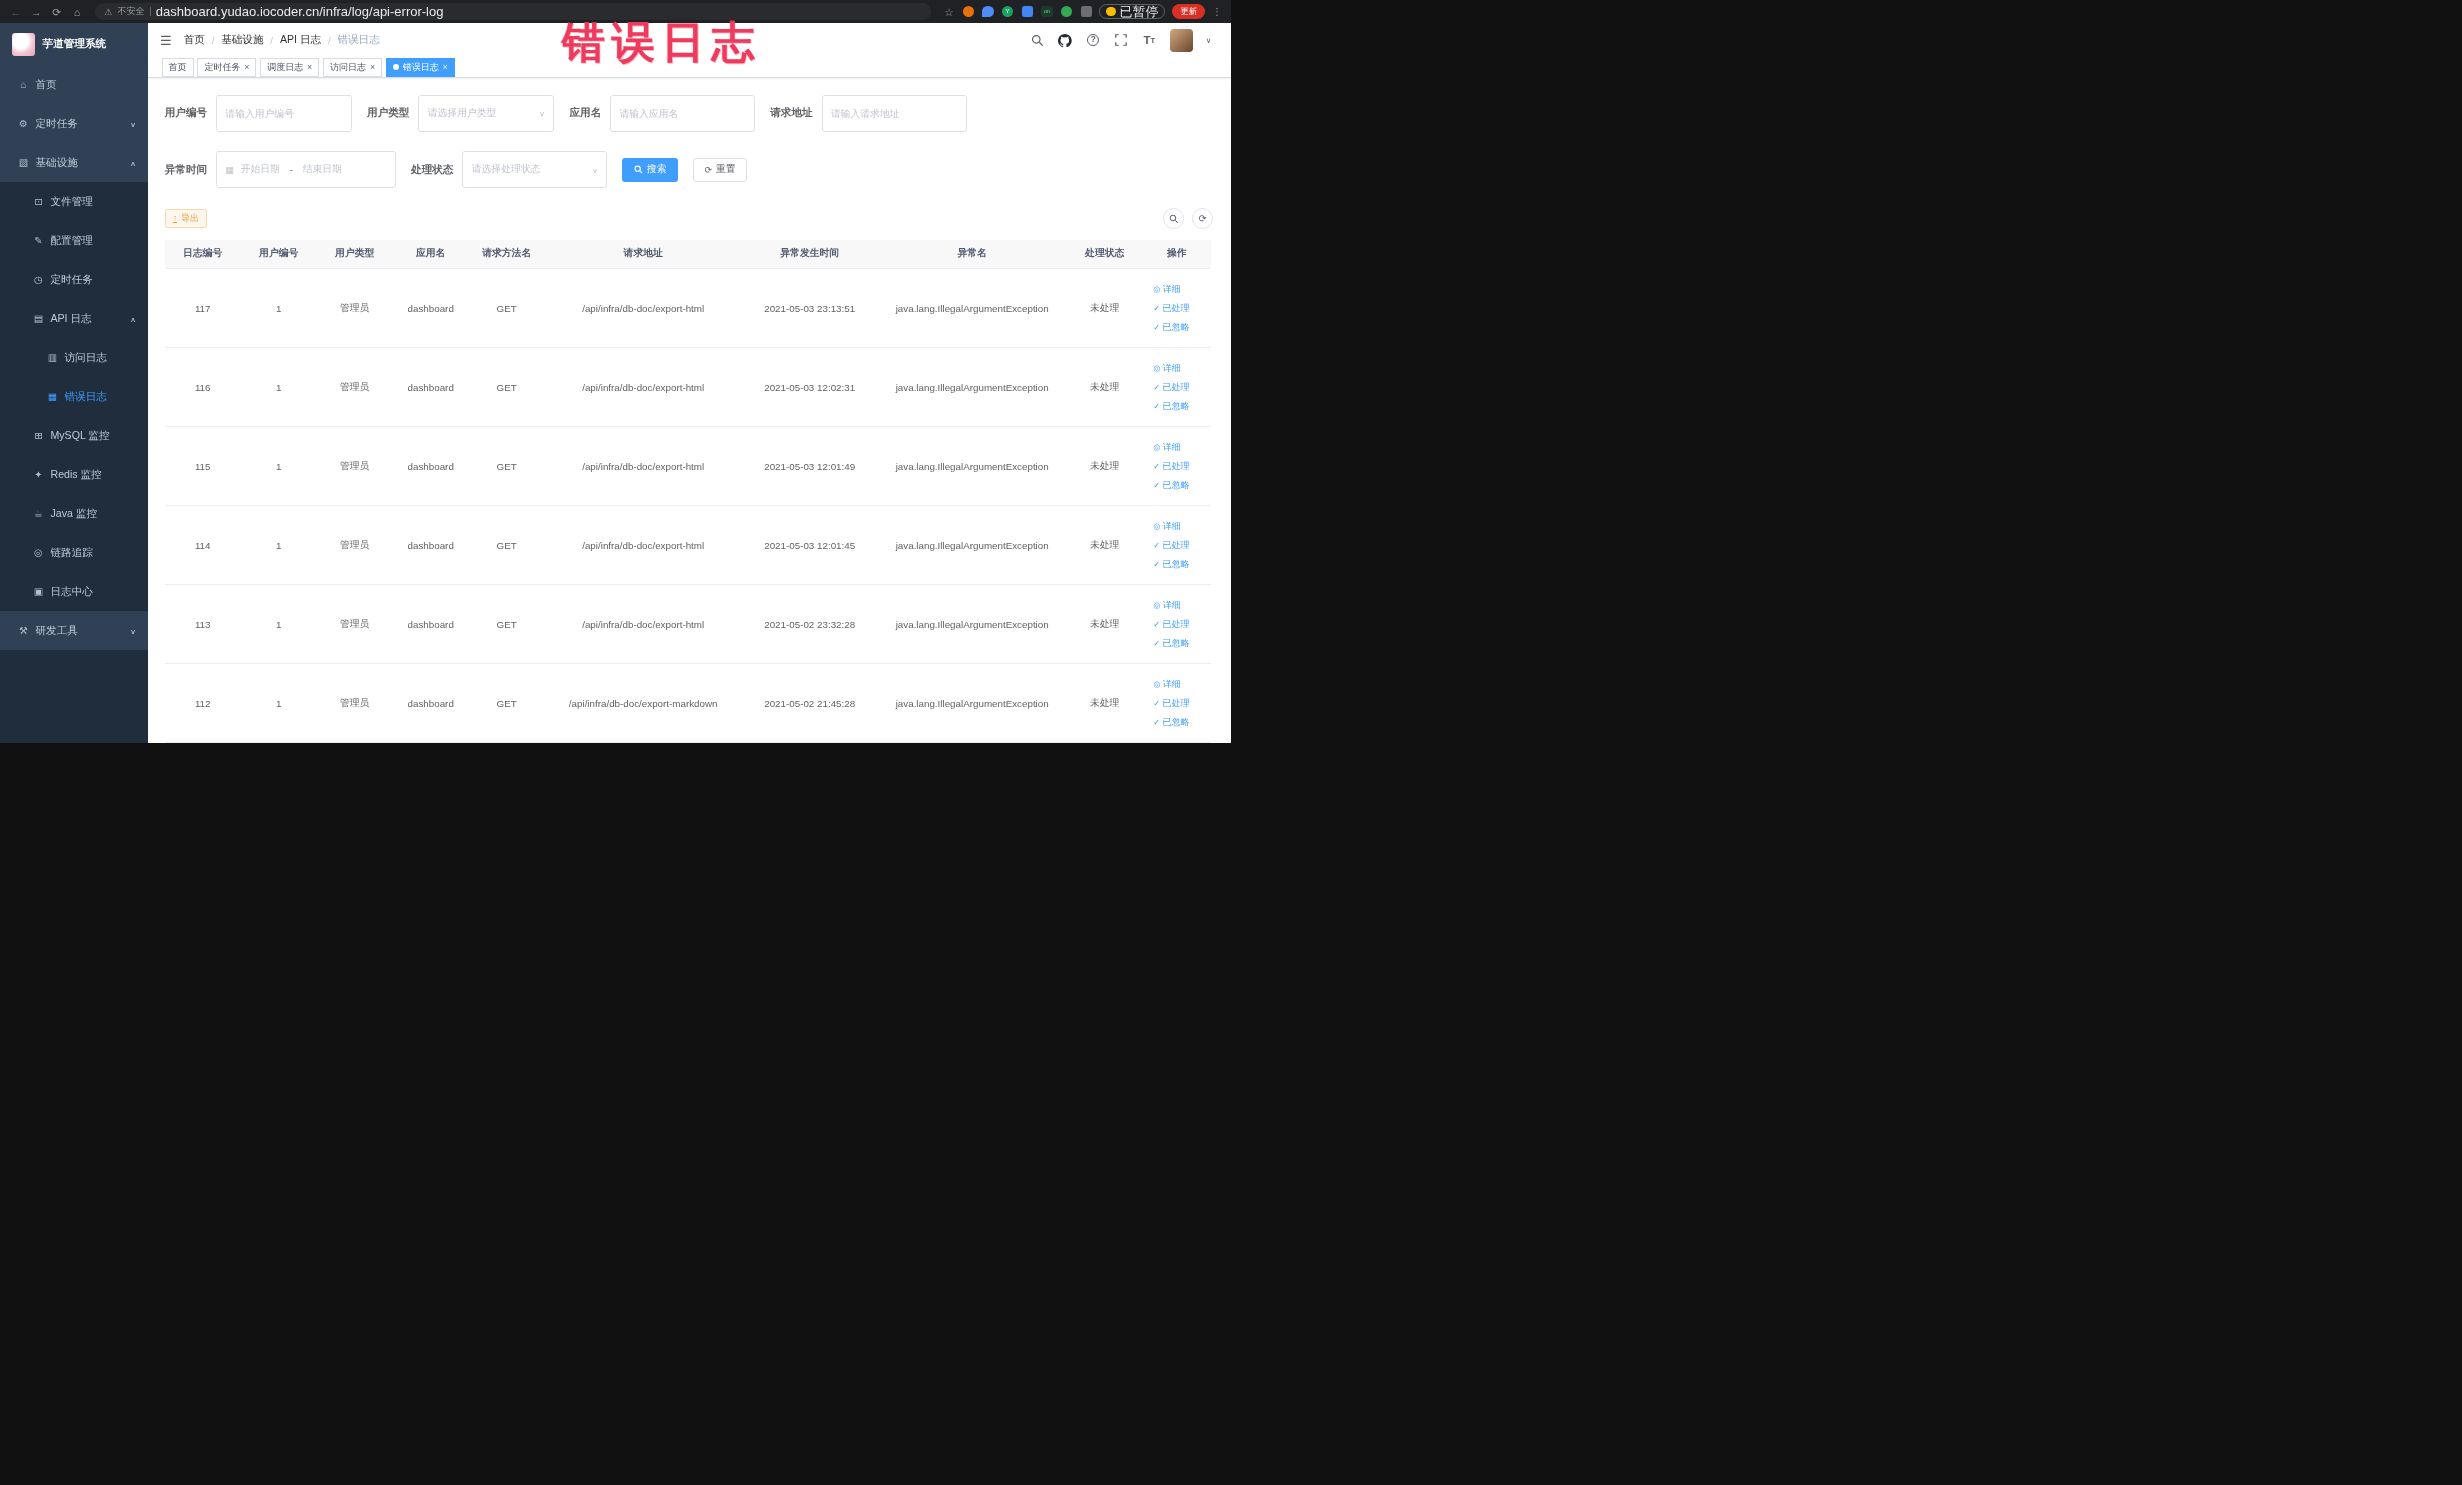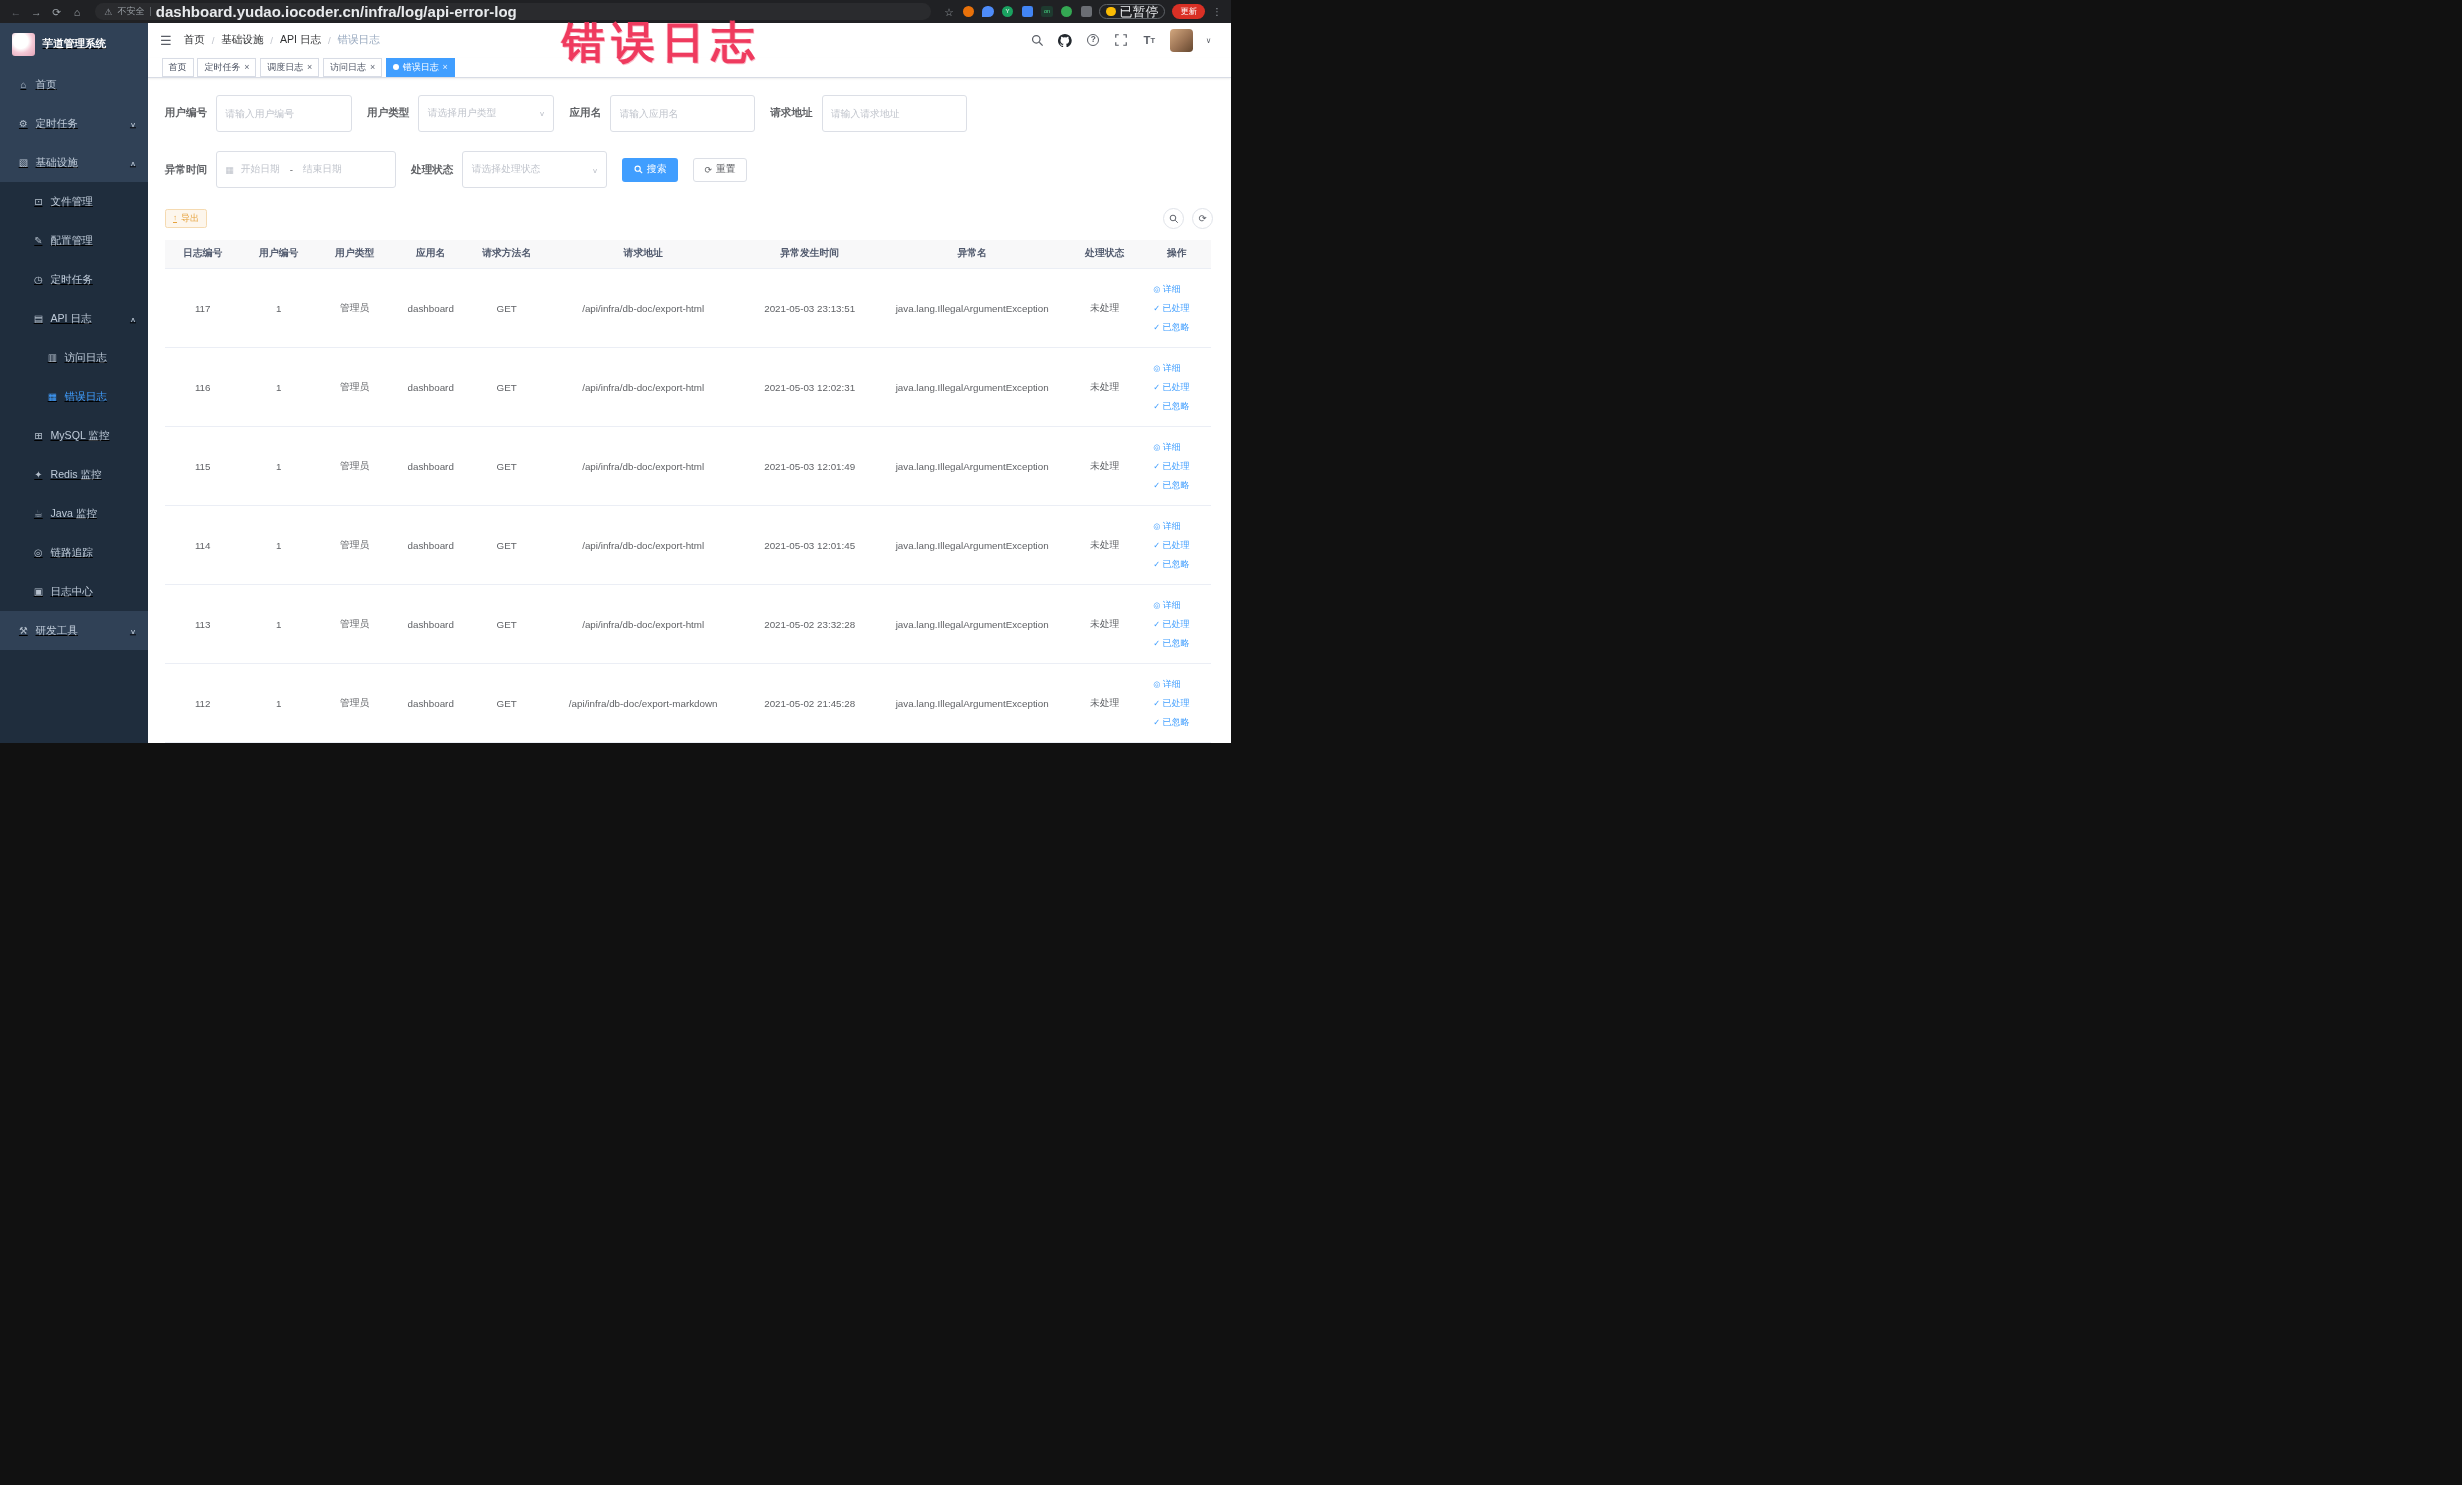--- a/index.html
+++ b/index.html
@@ -8,38 +8,38 @@
         font-family:"Liberation Sans","DejaVu Sans",sans-serif;}
 
   
   .browser{height:23px;background:#202124;display:flex;align-items:center;padding:0 9px;gap:6.8px;color:#9aa0a6;}
   .bicon{font-size:10.6px;width:13.6px;text-align:center;cursor:pointer;}
   .bicon.dim{color:#5f6368;}
   .omnibox{flex:1;height:16.7px;background:#2a2b2e;border-radius:8.3px;display:flex;align-items:center;
            padding:0 9px;gap:5.3px;font-size:9px;color:#9aa0a6;margin:0 4.5px;min-width:0;}
   .warn{font-size:9px;color:#9aa0a6;}
   .odiv{width:0.8px;height:9px;background:#5f6368;}
-  .url{color:#e8eaed;font-weight:700;font-size:15px;white-space:nowrap;overflow:hidden;}
+  .url{color:#e8eaed;font-weight:400;font-size:13px;white-space:nowrap;overflow:hidden;}
   .ext{display:flex;align-items:center;gap:8.3px;}
   .xdot{width:11.4px;height:11.4px;border-radius:50%;display:flex;align-items:center;justify-content:center;
         font-size:6px;color:#fff;cursor:pointer;}
   .x1{background:#e8710a;}.x2{background:#4e8cf9;border-radius:50% 50% 50% 0;}
   .x3{background:#1aa260;}.x4{background:#4285f4;border-radius:2.3px;}
   .x5{background:#1e3a2f;border-radius:2.3px;color:#4be38a;font-size:5.3px;}
   .x6{background:#34a853;}.x7{background:#6b6e74;border-radius:2.3px;}
   .chip{height:15px;border:0.8px solid #5f6368;border-radius:7.6px;display:flex;align-items:center;gap:3.8px;
         padding:0 6px;color:#e8eaed;font-size:13px;cursor:pointer;}
   .face{width:9.8px;height:9.8px;border-radius:50%;background:#fbbc04;}
   .update{height:15px;border-radius:7.6px;background:#d93025;color:#fff;font-size:8.3px;display:flex;
           align-items:center;padding:0 8.3px;gap:3px;cursor:pointer;}
   .kebab{color:#9aa0a6;font-size:9.8px;letter-spacing:0;cursor:pointer;}
 
   
   .app{display:flex;height:720px;}
-  .sidebar{width:148px;flex:0 0 148px;background:#1f2d3d;display:flex;flex-direction:column;overflow:hidden;text-decoration:underline;}
+  .sidebar{width:148px;flex:0 0 148px;background:#1f2d3d;display:flex;flex-direction:column;overflow:hidden;}
   .logo{height:42px;background:#304156;display:flex;align-items:center;gap:7.6px;padding-left:12px;}
   .logo-img{width:23px;height:23px;border-radius:3px;flex:0 0 23px;
             background:radial-gradient(circle at 38% 35%,#ffffff 0 36%,#f4c9d6 58%,#e2a2b6 100%);}
   .logo-title{color:#fff;font-weight:700;font-size:10.6px;white-space:nowrap;}
   .s-item{height:39px;display:flex;align-items:center;font-size:10.6px;color:#bfcbd9;background:#304156;cursor:pointer;white-space:nowrap;}
   .s-item.sub{background:#1f2d3d;}
   .s-item.lv0{padding-left:15px;}
   .s-item.lv1{padding-left:30px;}
   .s-item.lv2{padding-left:44px;}
   .s-icon{width:16.7px;margin-right:3.8px;font-size:9.8px;color:#b4bfcc;text-align:center;flex:0 0 16.7px;}

